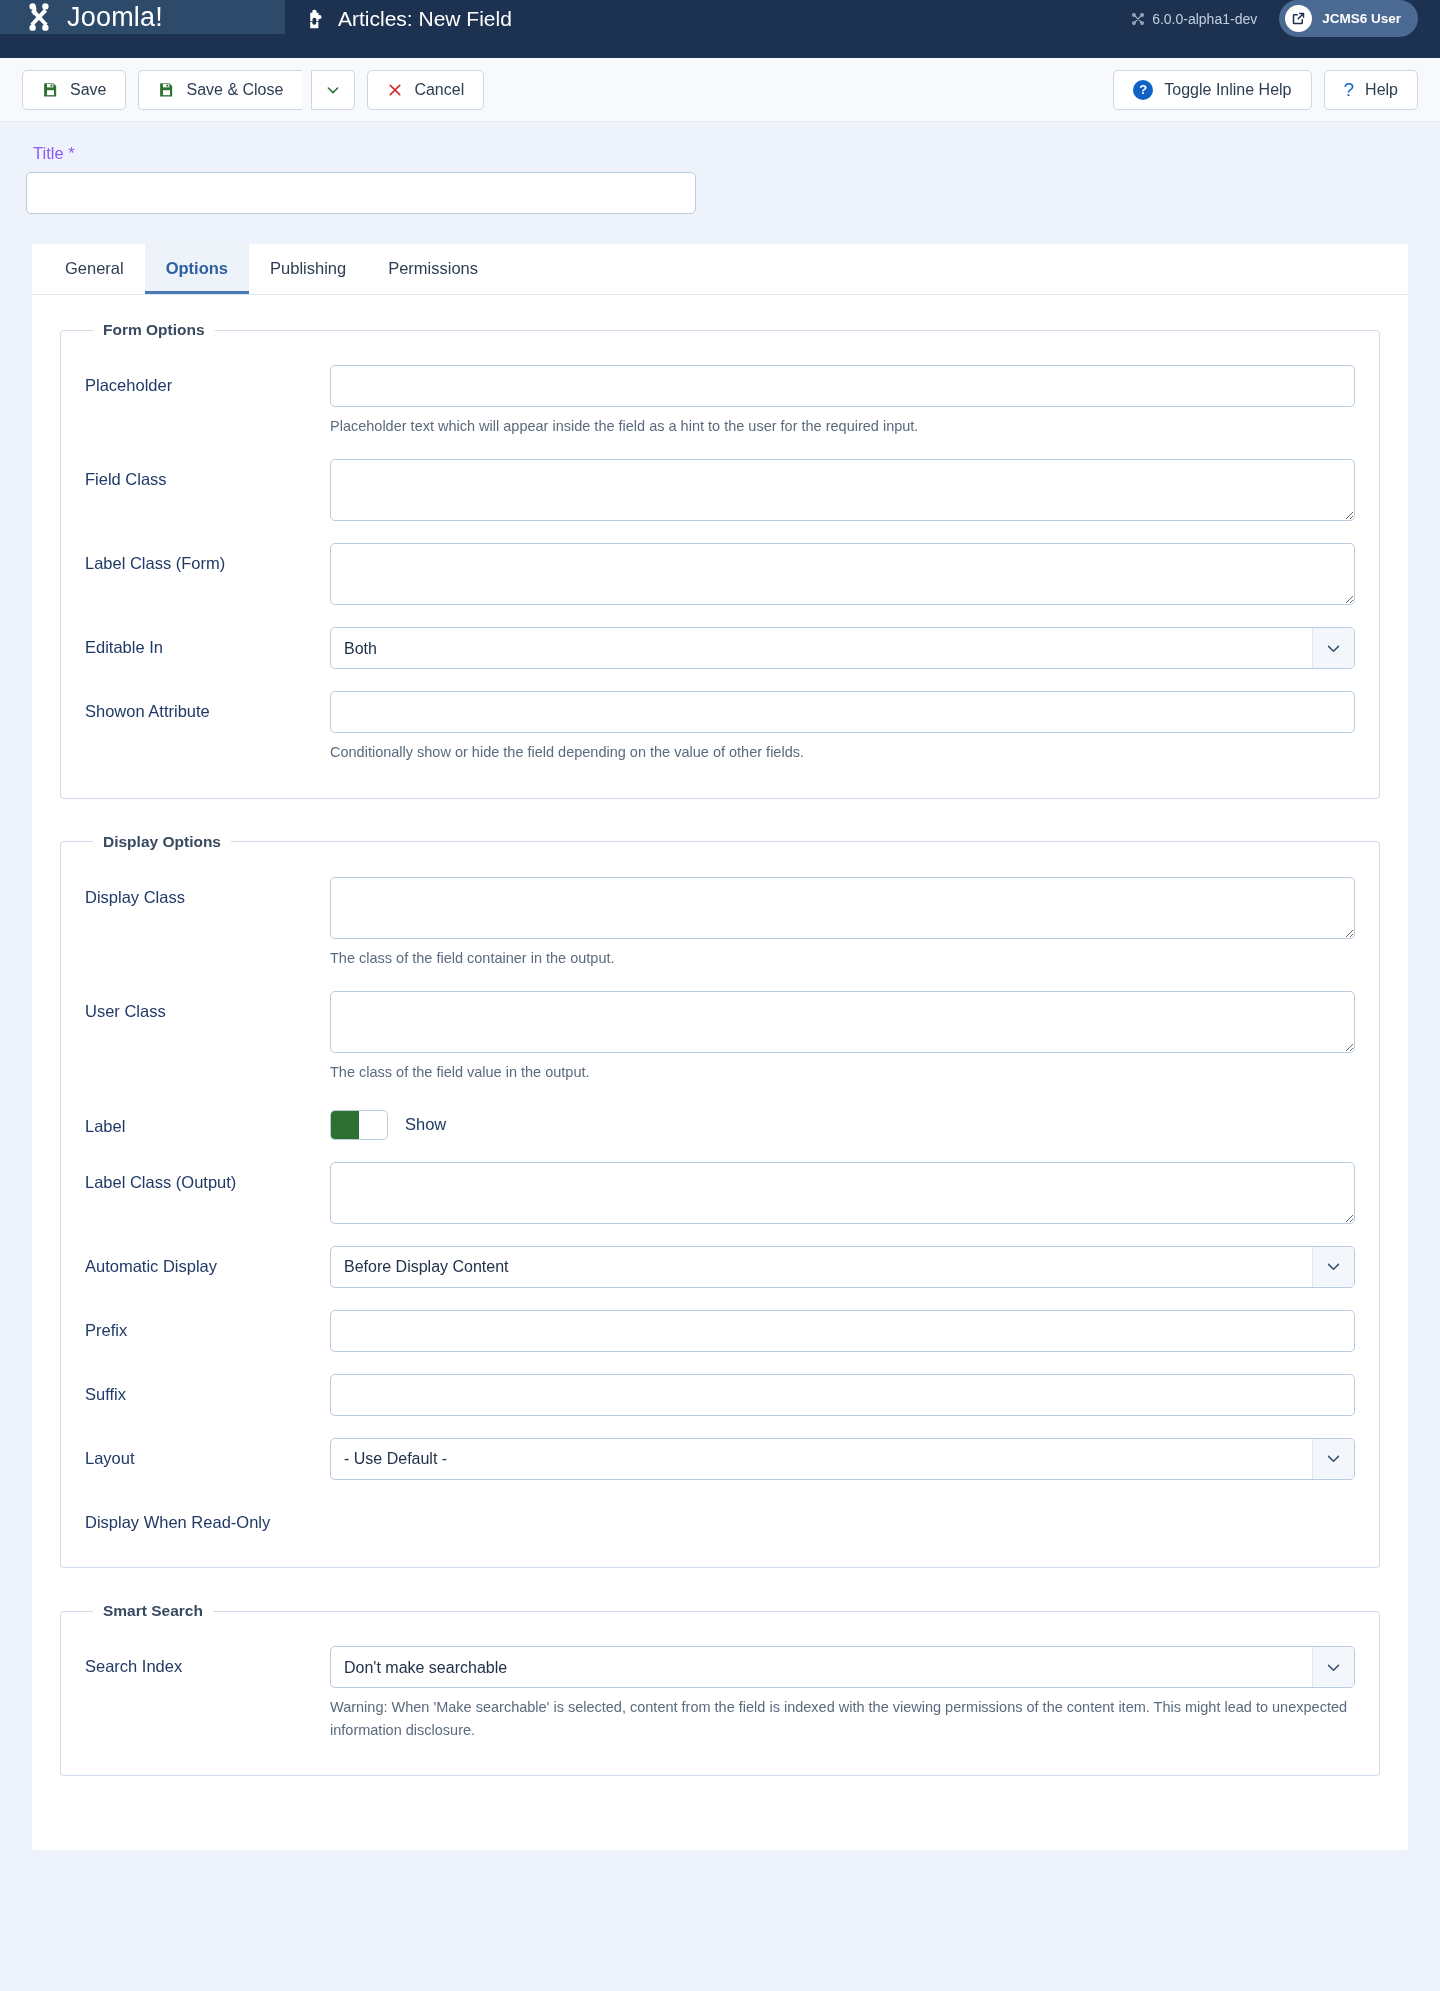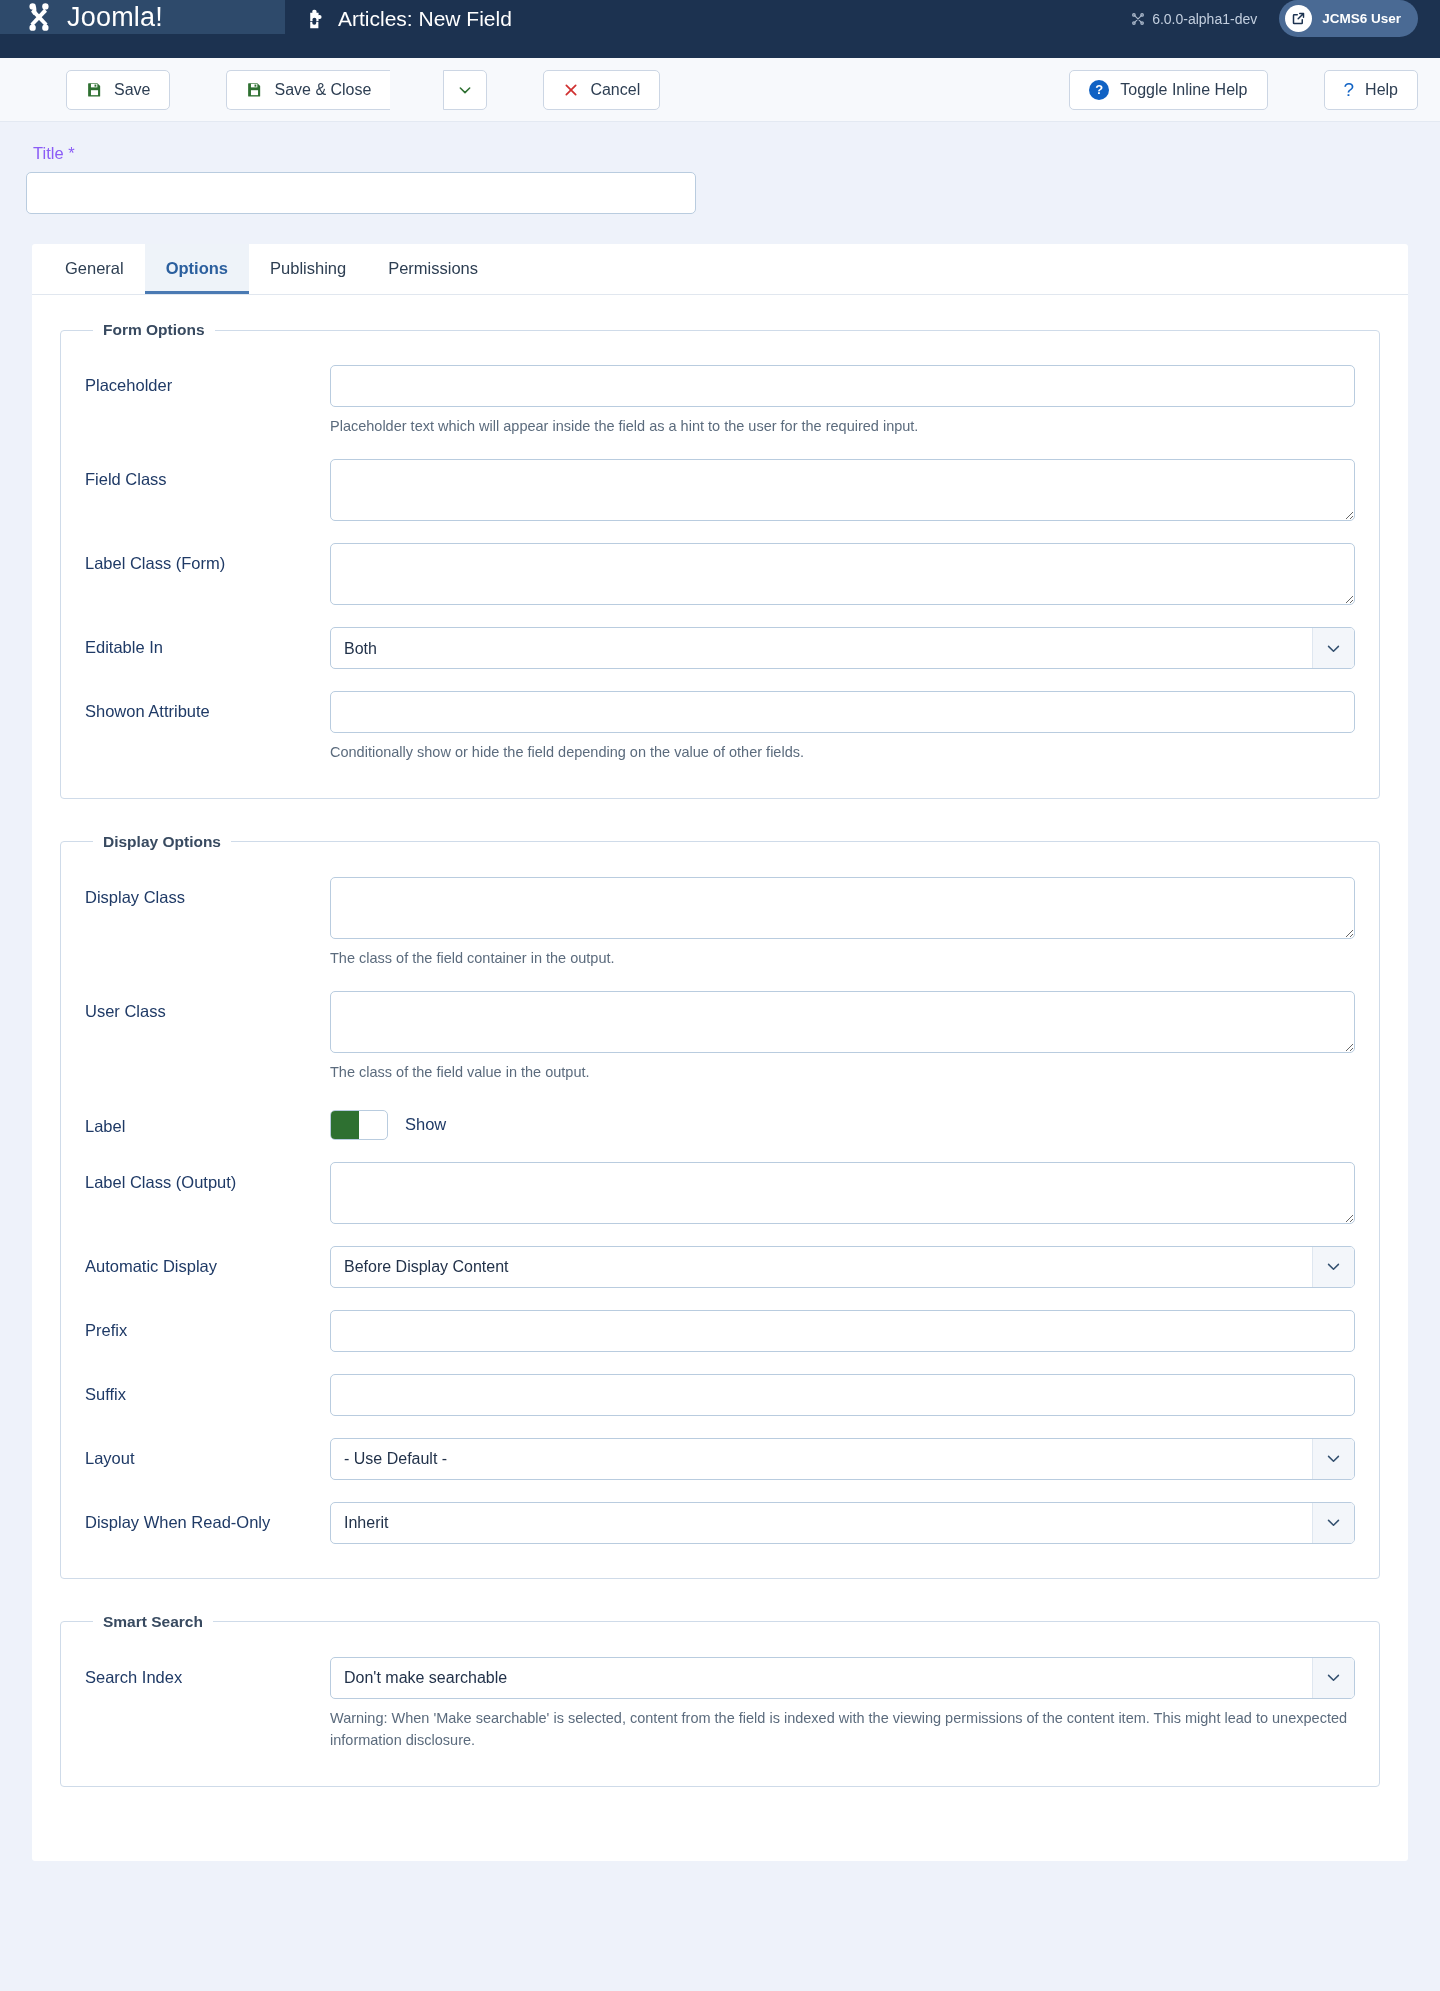--- a/index.html
+++ b/index.html
@@ -90,21 +90,20 @@
     background: #fff;
     border: 1px solid #ccd6e4;
     border-radius: 5px;
     height: 40px;
     padding: 0 19px;
     font-size: 16px;
     color: #2d3e52;
     cursor: pointer;
     white-space: nowrap;
     font-family: "Liberation Sans", sans-serif;
-    margin-left: 44px;
   }
   .btn svg { display: block; }
   .btn-group { display: flex; gap: 9px; }
   .btn-group .btn:first-child { border-radius: 5px 0 0 5px; border-right: none; }
   .btn-group .btn.caret { border-radius: 0 5px 5px 0; padding: 0 13px; }
   .caret-glyph { width: 16px; height: 16px; display:block; }
   .x-glyph { width: 16px; height: 16px; display:block; }
   .info-dot {
     width: 20px; height: 20px; border-radius: 50%;
     background: #1062c4; color: #fff;
@@ -539,32 +538,20 @@
                 <svg viewBox="0 0 24 24" aria-hidden="true">
                   <path fill="none" stroke="#33506f" stroke-width="2.1" stroke-linecap="round" stroke-linejoin="round" d="M5 9l7 7 7-7"></path>
                 </svg>
               </span>
             </div>
           </div>
         </div>
 
         <div class="row">
           <div class="lbl">Display When Read-Only</div>
-          <div class="ctrl">
-            <div class="select-wrap">
-              <select>
-                <option>Inherit</option>
-              </select>
-              <span class="select-arrow">
-                <svg viewBox="0 0 24 24" aria-hidden="true">
-                  <path fill="none" stroke="#33506f" stroke-width="2.1" stroke-linecap="round" stroke-linejoin="round" d="M5 9l7 7 7-7"></path>
-                </svg>
-              </span>
-            </div>
-          </div>
         </div>
       </fieldset>
 
       <fieldset class="group">
         <legend>Smart Search</legend>
 
         <div class="row">
           <div class="lbl">Search Index</div>
           <div class="ctrl">
             <div class="select-wrap">

